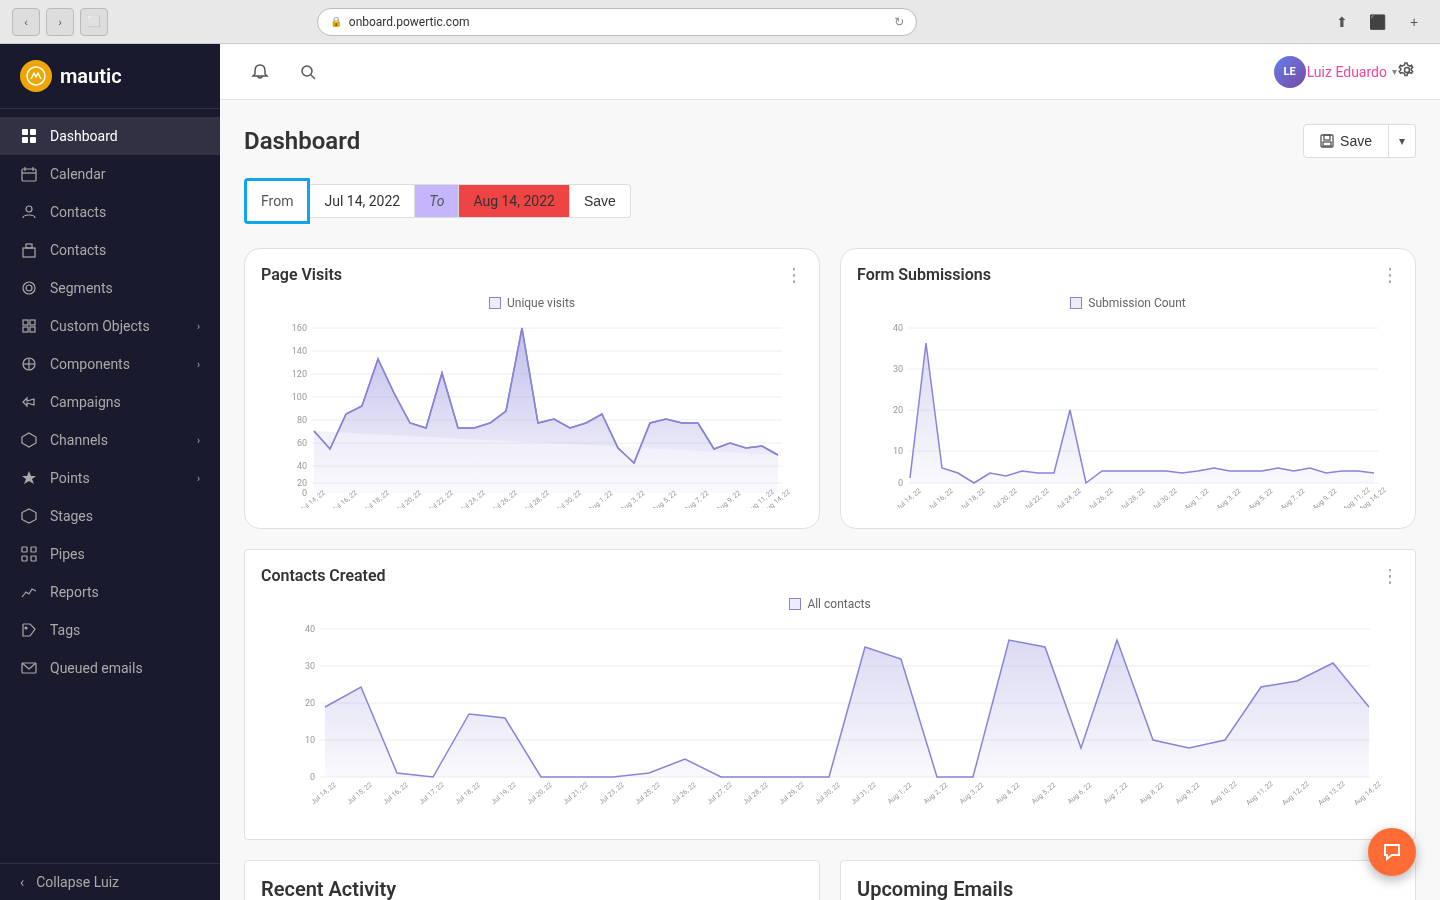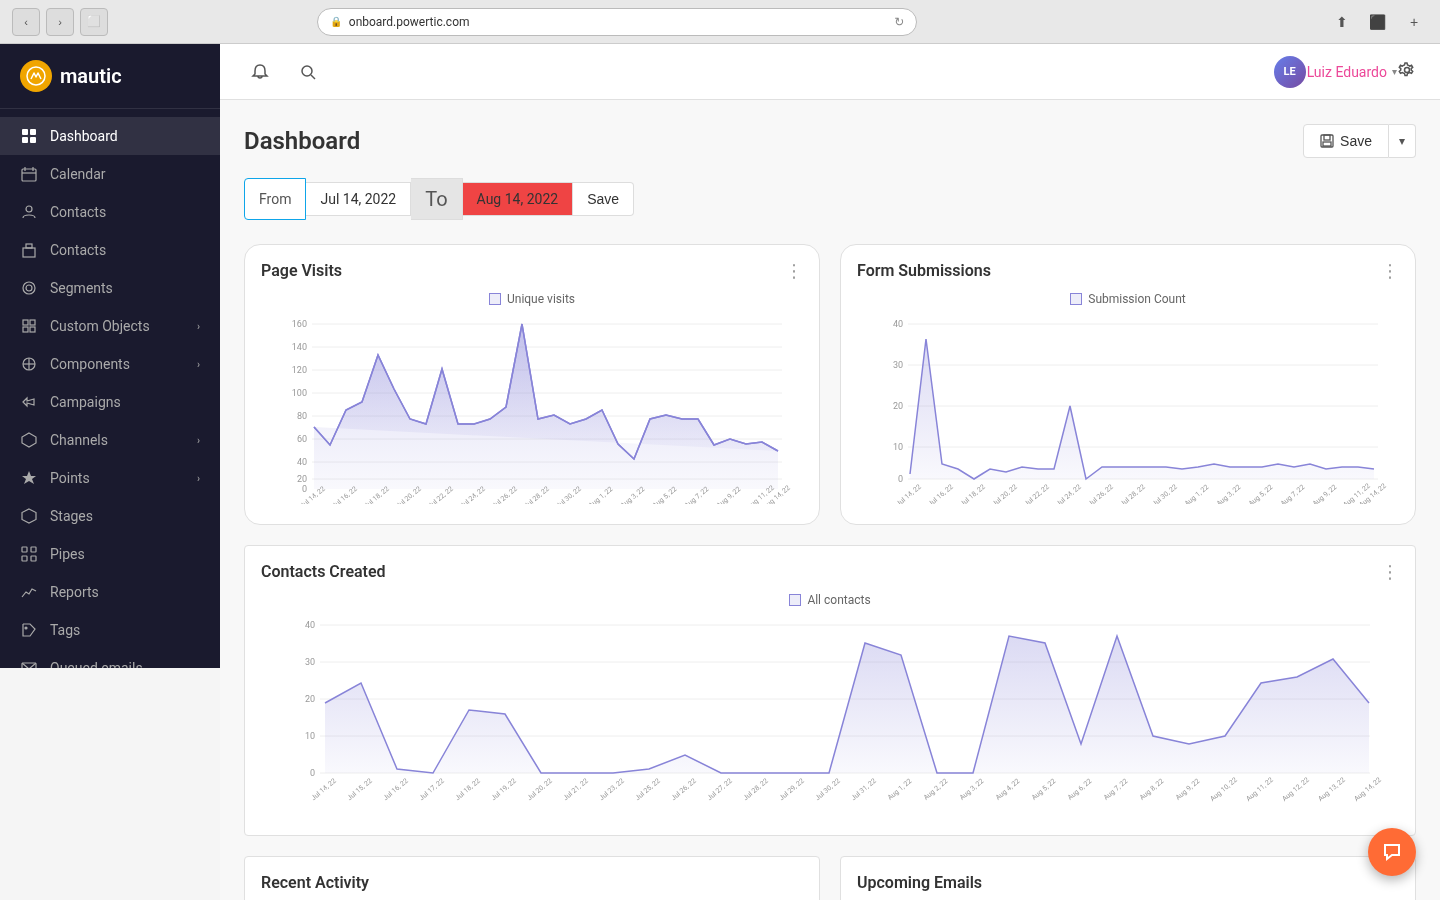--- a/index.html
+++ b/index.html
@@ -17,21 +17,21 @@
     .url-lock { color: #888; font-size: 10px; }
     .browser-actions { display: flex; gap: 8px; margin-left: auto; }
     .browser-action-btn { width: 28px; height: 28px; border: none; background: transparent; cursor: pointer; font-size: 14px; color: #555; }
 
     
     .app-wrapper { display: flex; width: 1440px; height: 900px; margin-top: 44px; }
 
     
     .sidebar {
       width: 220px; background: #1a1a2e; flex-shrink: 0;
-      display: flex; flex-direction: column; height: 624px; overflow-y: auto;
+      display: flex; flex-direction: column; height: 856px; overflow-y: auto;
     }
     .sidebar-logo {
       padding: 16px 20px; display: flex; align-items: center; gap: 8px;
       border-bottom: 1px solid rgba(255,255,255,0.1);
     }
     .logo-icon { width: 32px; height: 32px; background: #f0a500; border-radius: 50%; display: flex; align-items: center; justify-content: center; font-weight: bold; color: white; font-size: 14px; }
     .logo-text { color: white; font-size: 20px; font-weight: 600; }
     .sidebar-nav { flex: 1; padding: 8px 0; }
     .nav-item {
       display: flex; align-items: center; gap: 12px; padding: 10px 20px;
@@ -65,43 +65,43 @@
     
     .dashboard-area { padding: 24px; flex: 1; }
     .dashboard-header { display: flex; align-items: center; justify-content: space-between; margin-bottom: 20px; }
     .dashboard-title { font-size: 24px; font-weight: 600; color: #333; }
     .save-btn-group { display: flex; }
     .save-btn { background: white; border: 1px solid #ddd; padding: 8px 16px; font-size: 14px; color: #333; cursor: pointer; display: flex; align-items: center; gap: 6px; border-radius: 4px 0 0 4px; }
     .save-btn-arrow { background: white; border: 1px solid #ddd; border-left: none; padding: 8px 10px; cursor: pointer; border-radius: 0 4px 4px 0; font-size: 12px; color: #555; }
 
     
     .date-filter { display: flex; align-items: center; gap: 0; margin-bottom: 24px; }
-    .date-label { background: white; border: 1px solid #0ea5e9; padding: 12px 14px; font-size: 14px; color: #555; border-radius: 4px 0 0 4px; }
+    .date-label { background: white; border: 3px solid #0ea5e9; padding: 12px 14px; font-size: 14px; color: #555; border-radius: 4px 0 0 4px; }
     .date-value { background: white; border: 1px solid #ddd; border-left: none; padding: 8px 14px; font-size: 14px; color: #333; }
-    .date-to { background: #e5e5e5; border: 1px solid #ddd; border-left: none; padding: 8px 14px; font-size: 20px; color: #555; }
+    .date-to { background: #c4b5fd; border: 1px solid #ddd; border-left: none; padding: 8px 14px; font-size: 14px; color: #555; font-style: italic; }
     .date-to-value { background: #ef4444; border: 1px solid #ddd; border-left: none; padding: 8px 14px; font-size: 14px; color: #333; }
     .date-save { background: white; border: 1px solid #ddd; border-left: none; padding: 8px 14px; font-size: 14px; color: #333; cursor: pointer; border-radius: 0 4px 4px 0; }
 
     
     .charts-row { display: grid; grid-template-columns: 1fr 1fr; gap: 20px; margin-bottom: 20px; }
     .chart-card { background: white; border: 1px solid #e0e0e0; border-radius: 16px; padding: 16px; }
     .chart-card-wide { background: white; border: 1px solid #e0e0e0; border-radius: 4px; padding: 16px; margin-bottom: 20px; }
     .chart-header { display: flex; align-items: center; justify-content: space-between; margin-bottom: 12px; }
     .chart-title { font-size: 16px; font-weight: 600; color: #333; }
     .chart-menu { color: #999; cursor: pointer; font-size: 18px; line-height: 1; }
     .chart-legend { display: flex; align-items: center; gap: 6px; justify-content: center; margin-bottom: 8px; font-size: 12px; color: #666; }
     .legend-swatch { width: 12px; height: 12px; border: 1px solid #8884d8; background: rgba(136,132,216,0.15); }
 
     
     .chart-container { width: 100%; position: relative; }
 
     
     .bottom-charts-row { display: grid; grid-template-columns: 1fr 1fr; gap: 20px; }
     .bottom-chart-card { background: white; border: 1px solid #e0e0e0; border-radius: 4px; padding: 16px; height: 80px; }
-    .bottom-chart-title { font-size: 16px; font-weight: 600; color: #333; }
+    .bottom-chart-title { font-size: 20px; font-weight: 600; color: #333; }
 
     
     .chat-bubble {
       position: fixed; bottom: 24px; right: 24px;
       width: 48px; height: 48px; background: #ff6b35; border-radius: 50%;
       display: flex; align-items: center; justify-content: center;
       cursor: pointer; box-shadow: 0 4px 12px rgba(0,0,0,0.3); z-index: 999;
       color: white; font-size: 20px;
     }
 

